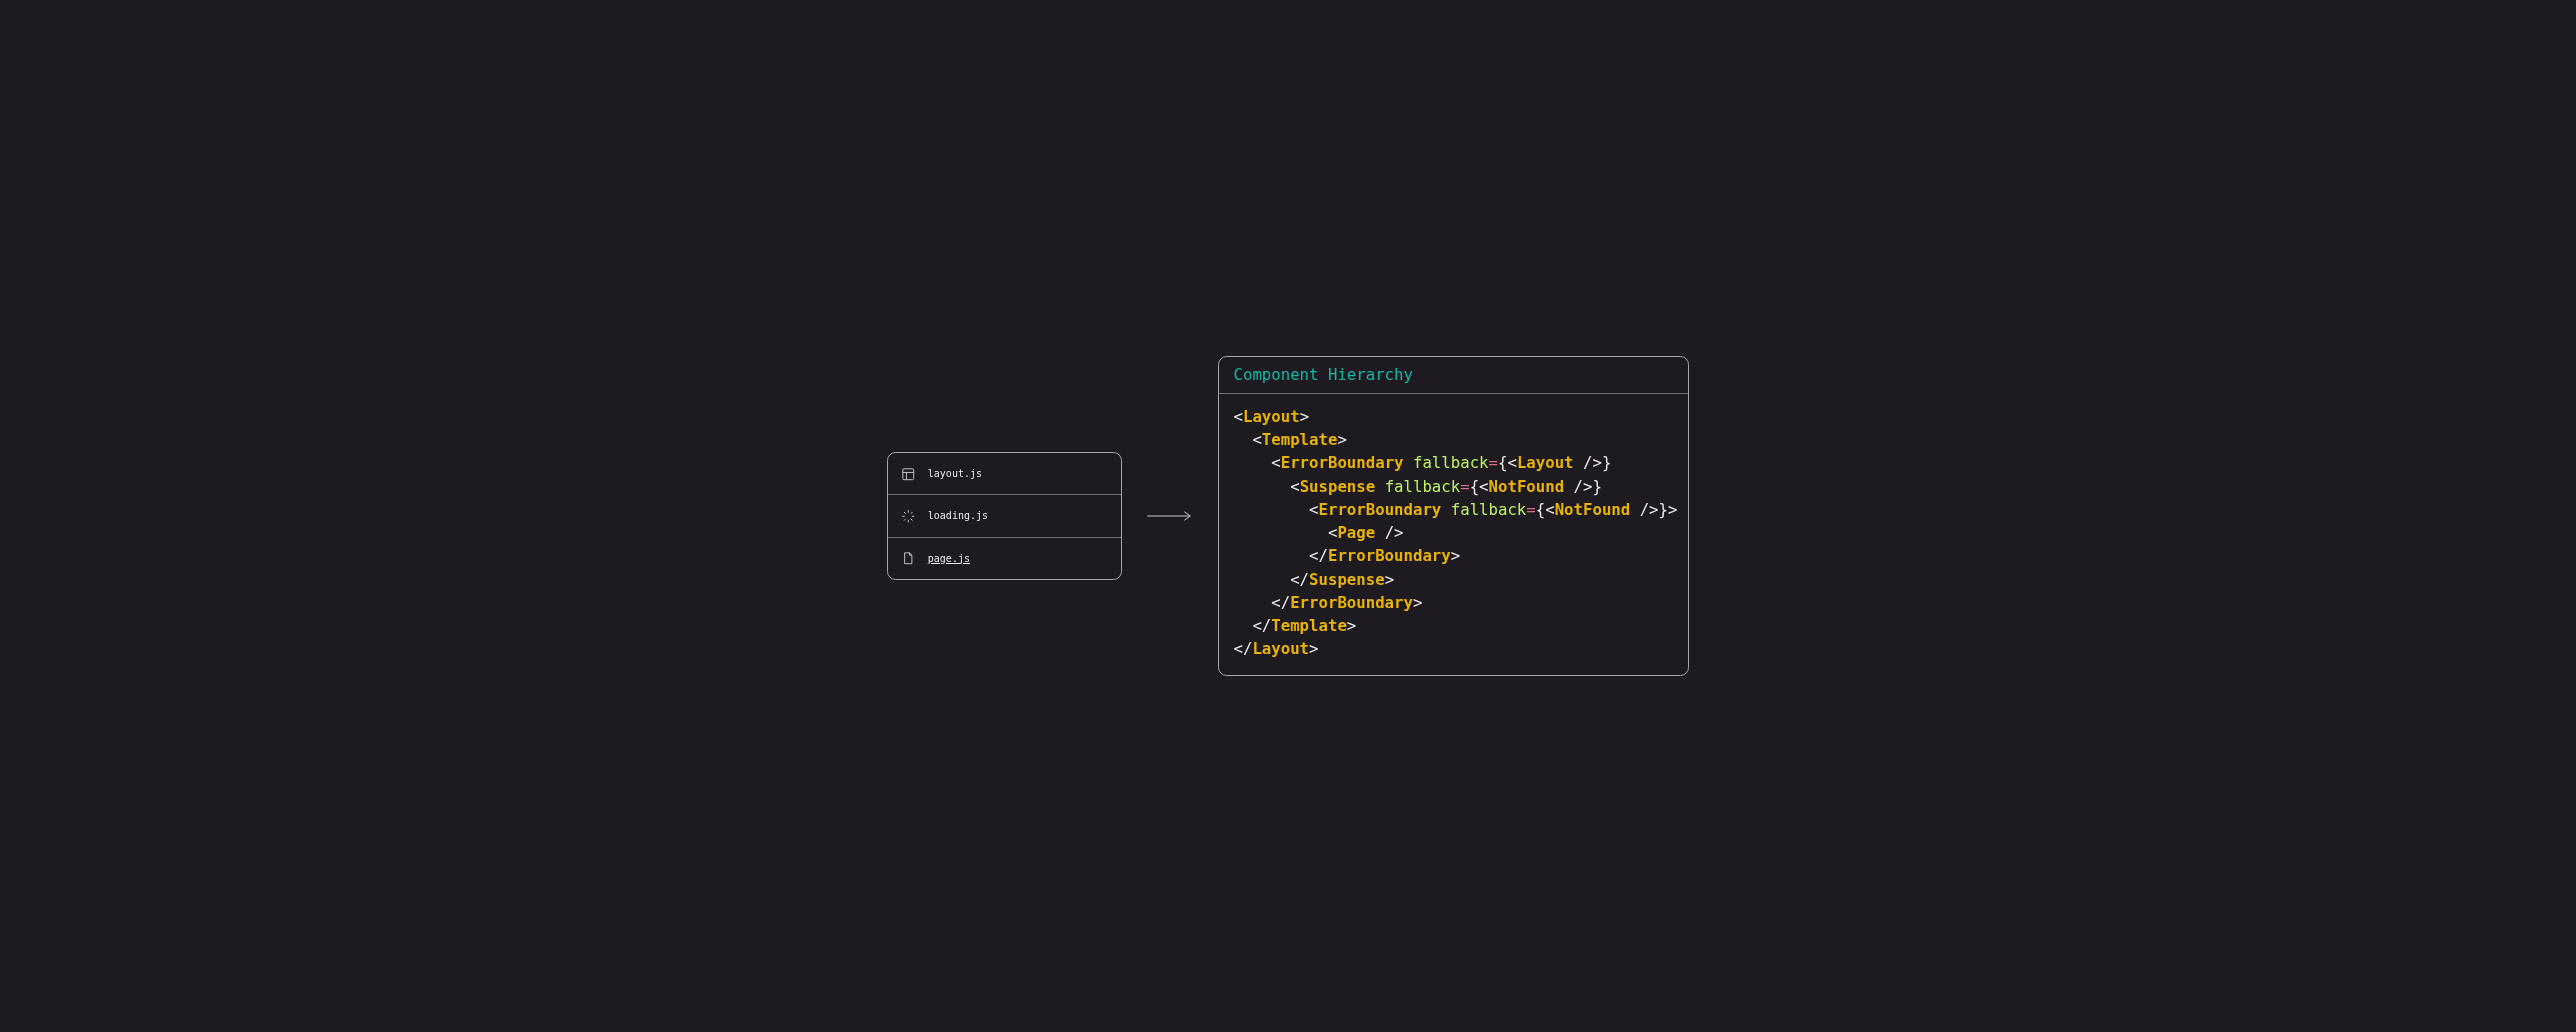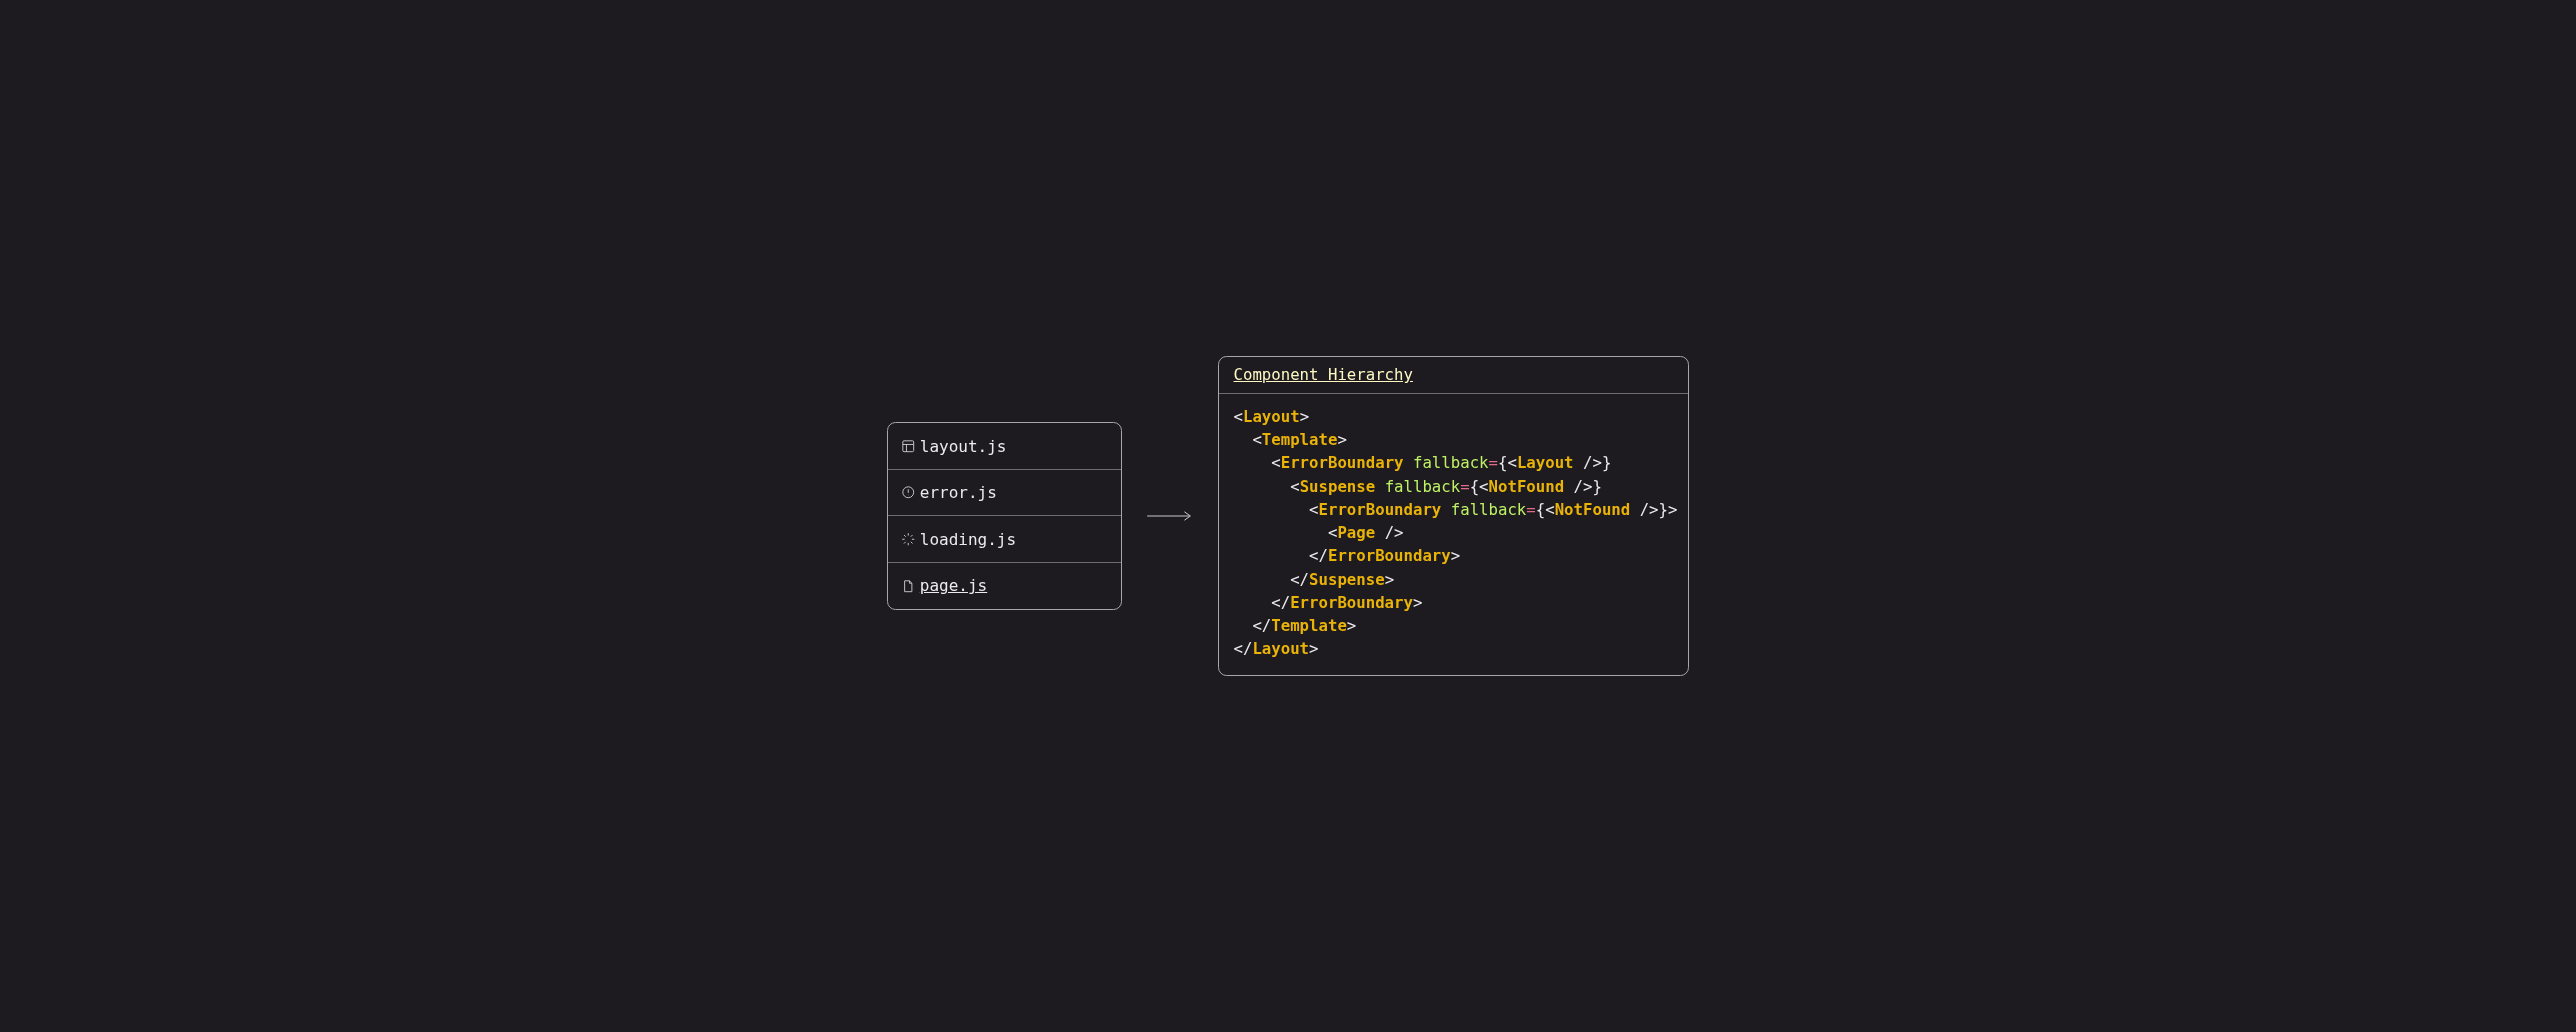--- a/index.html
+++ b/index.html
@@ -25,24 +25,24 @@
   
   .file-panel {
     border: 0.6px solid #a8a6ad;
     border-radius: 8.5px;
     overflow: hidden;
     width: 235px;
   }
   .file-item {
     display: flex;
     align-items: center;
-    gap: 4px;
+    gap: 12px;
     padding: 13.3px 13.3px;
     color: #eceaee;
-    font-size: 16px;
+    font-size: 10px;
     border-bottom: 0.6px solid #6e6b73;
   }
   .file-item:last-child { border-bottom: none; text-decoration: underline; }
   .icon {
     width: 14.5px;
     height: 14.5px;
     flex: 0 0 14.5px;
     stroke: #c8c6cd;
     stroke-width: 1.6;
     fill: none;
@@ -60,22 +60,21 @@
     border: 0.6px solid #a8a6ad;
     border-radius: 8.5px;
     width: 471px;
     color: #eceaee;
     font-size: 15.7px;
     overflow: hidden;
   }
   .code-header {
     padding: 8.5px 14.5px;
     border-bottom: 0.6px solid #6e6b73;
-    color: #fef9c3;
-    text-decoration: underline;
+    color: #14b8a6;
   }
   .code-body {
     padding: 11px 14.5px 14.5px 14.5px;
     line-height: 1.48;
     white-space: pre;
   }
   .tok-component { color: #eab308; font-weight: 600; }
   .tok-attr      { color: #bef264; }
   .tok-punc      { color: #eceaee; }
   .tok-eq        { color: #e06c8a; }
@@ -91,28 +90,20 @@
       <div class="file-item">
         <svg class="icon" viewBox="0 0 24 24">
           <rect x="3" y="3" width="18" height="18" rx="2"></rect>
           <line x1="3" y1="9" x2="21" y2="9"></line>
           <line x1="9" y1="9" x2="9" y2="21"></line>
         </svg>
         <span>layout.js</span>
       </div>
 
 
-      <div class="file-item">
-        <svg class="icon" viewBox="0 0 24 24">
-          <circle cx="12" cy="12" r="9"></circle>
-          <line x1="12" y1="7" x2="12" y2="13"></line>
-          <circle cx="12" cy="16.5" r="0.6" fill="#c8c6cd" stroke="none"></circle>
-        </svg>
-        <span>error.js</span>
-      </div>
 
       <div class="file-item">
         <svg class="icon" viewBox="0 0 24 24">
           <line x1="12" y1="2" x2="12" y2="6"></line>
           <line x1="12" y1="18" x2="12" y2="22"></line>
           <line x1="2" y1="12" x2="6" y2="12"></line>
           <line x1="18" y1="12" x2="22" y2="12"></line>
           <line x1="4.9" y1="4.9" x2="7.8" y2="7.8"></line>
           <line x1="16.2" y1="16.2" x2="19.1" y2="19.1"></line>
           <line x1="4.9" y1="19.1" x2="7.8" y2="16.2"></line>

